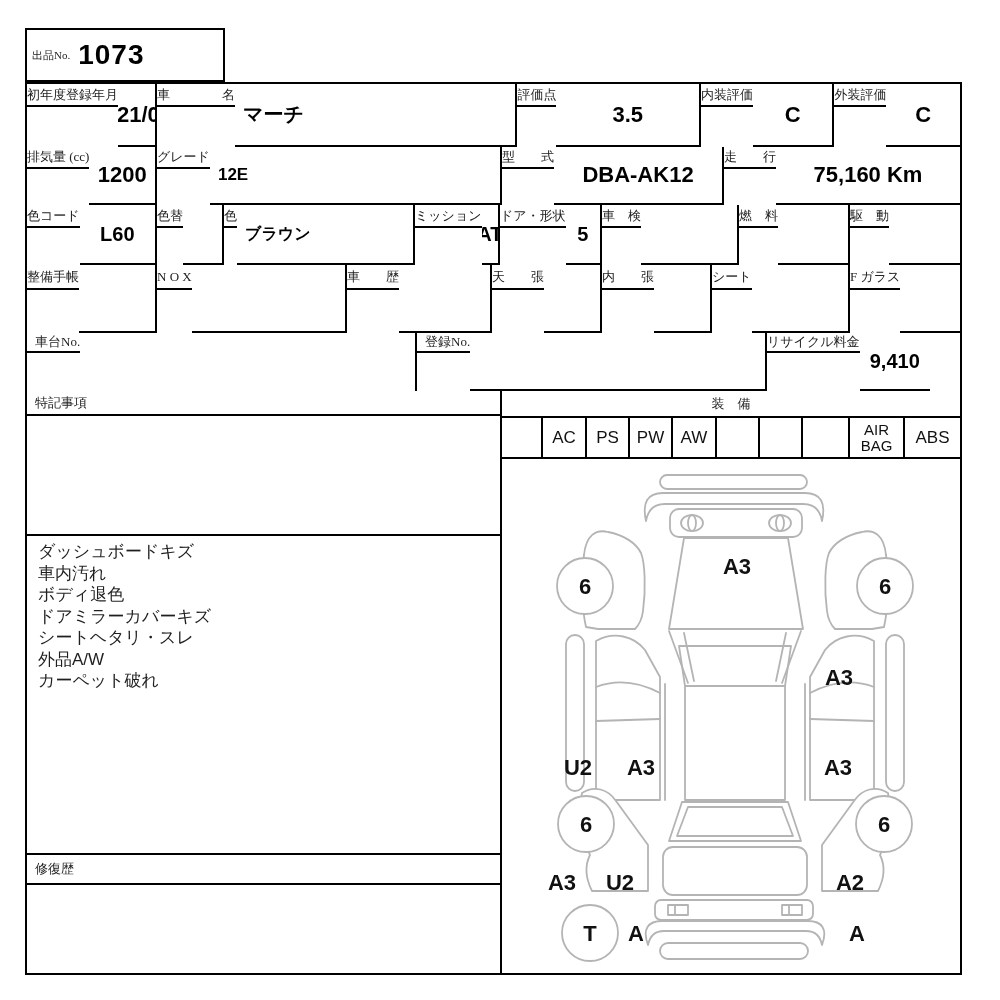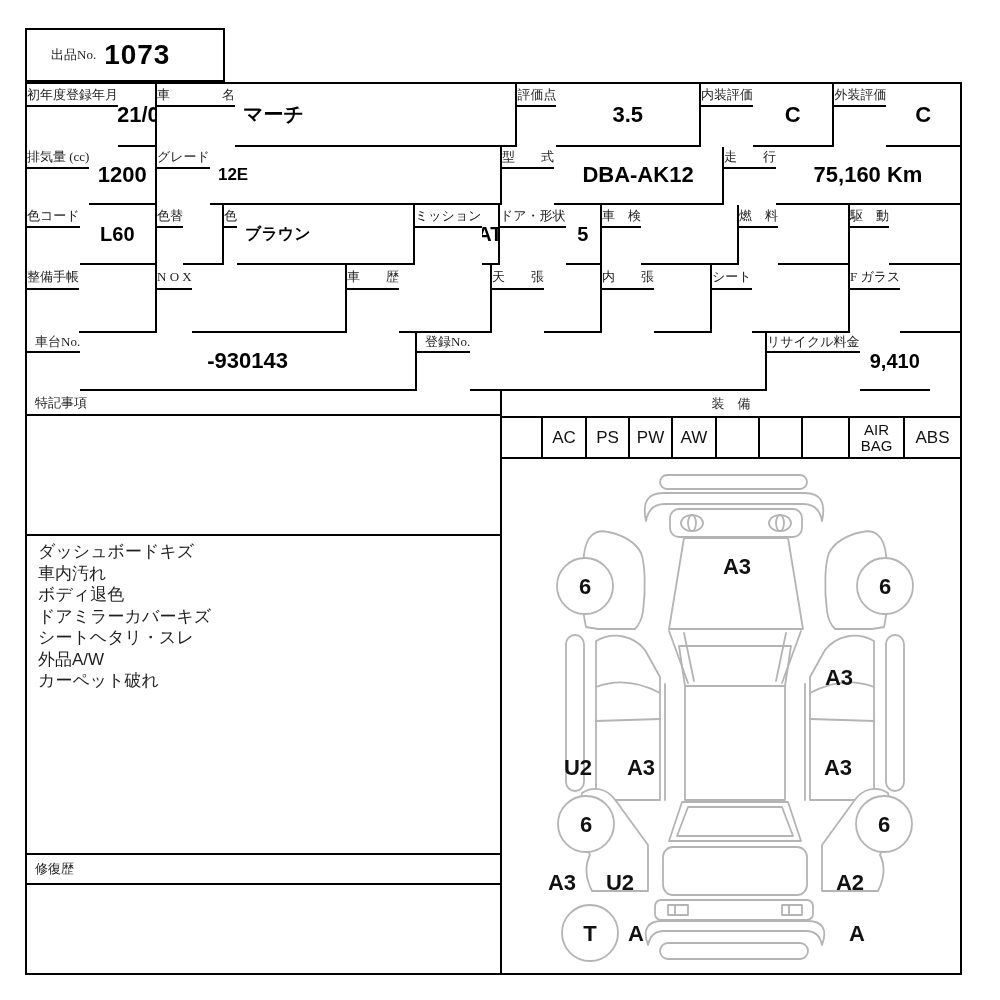--- a/index.html
+++ b/index.html
@@ -1,20 +1,20 @@
 <!DOCTYPE html>
 <html><head>
 <meta charset="utf-8">
 <style>
   html,body{margin:0;padding:0;background:#fff;}
   .sheet{position:relative;width:1000px;height:1000px;background:#fff;
          font-family:"Liberation Sans","DejaVu Sans",sans-serif;}
   .lotbox{position:absolute;left:25px;top:28px;width:200px;height:54px;
           border:2px solid #000;box-sizing:border-box;display:flex;align-items:center;background:#fff;}
-  .lotbox .ll{font-family:"Liberation Serif","DejaVu Serif",serif;font-size:13px;color:#222;padding-left:24px;}
+  .lotbox .ll{font-family:"Liberation Serif","DejaVu Serif",serif;font-size:11px;color:#222;padding-left:5px;}
   .lotbox .ln{font-size:28px;font-weight:bold;color:#000;margin-left:8px;letter-spacing:1px;}
   .tbl{position:absolute;left:25px;top:82px;width:937px;height:893px;
        border:2px solid #000;box-sizing:border-box;background:#fff;}
   .band{display:flex;box-sizing:border-box;}
   .col{display:flex;flex-direction:row;border-right:2px solid #000;box-sizing:border-box;}
   .col.last{border-right:none;}
   .lbl{border-bottom:2px solid #000;display:flex;align-items:center;justify-content:center;
        font-family:"Liberation Serif","DejaVu Serif",serif;font-size:13px;color:#222;
        box-sizing:border-box;white-space:nowrap;overflow:hidden;}
   .lbl.left{justify-content:flex-start;padding-left:8px;}
@@ -159,21 +159,20 @@
       </div>
       <div class="col last" style="width:110px">
         <div class="lbl" style="height:25px">F ガラス</div>
         <div class="val"></div>
       </div>
     </div>
 
     <div class="band" style="height:58px">
       <div class="col" style="width:390px">
         <div class="lbl left" style="height:20px">車台No.</div>
-        <div class="val">-930143</div>
       </div>
       <div class="col" style="width:350px">
         <div class="lbl left" style="height:20px">登録No.</div>
         <div class="val"></div>
       </div>
       <div class="col last" style="width:163px">
         <div class="lbl" style="height:20px">リサイクル料金</div>
         <div class="val fs20">9,410</div>
       </div>
     </div>

